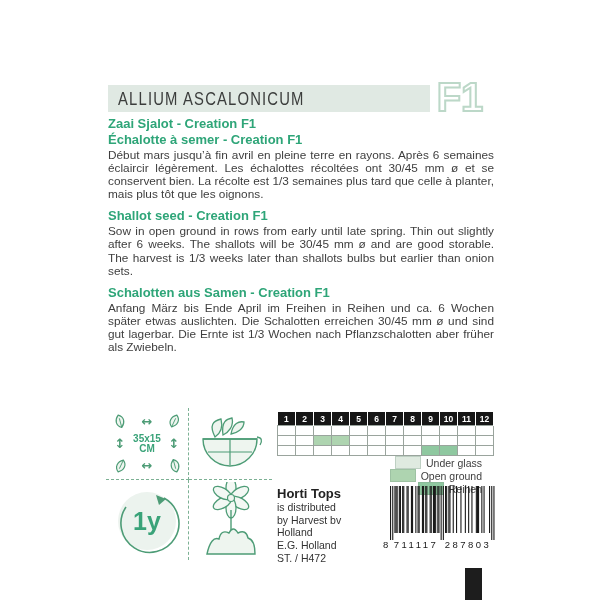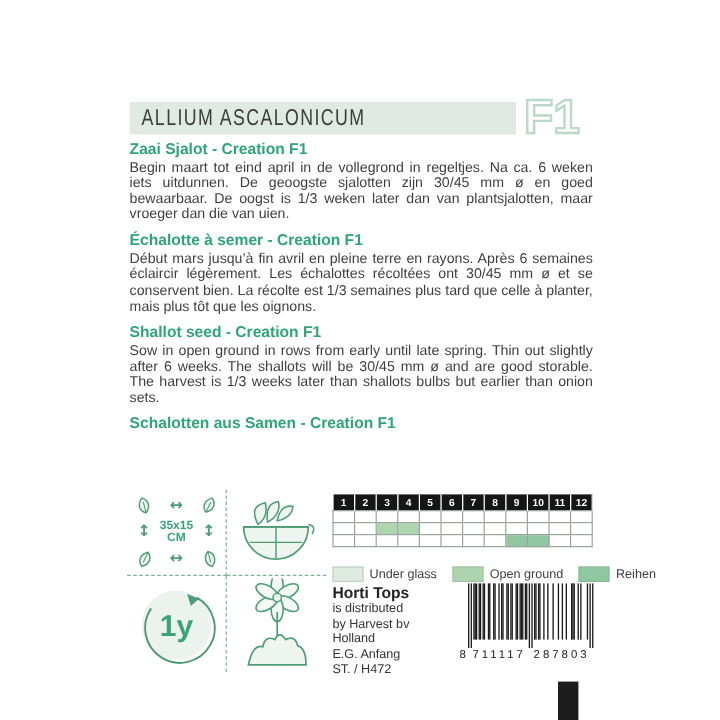--- a/index.html
+++ b/index.html
@@ -29,21 +29,21 @@
                 align-items:center;justify-items:center;}
   .arrow{color:#4d9c76;font-size:13px;font-weight:bold;line-height:1;font-family:"DejaVu Sans",sans-serif;}
   .spacing-label{text-align:center;color:#3aa379;font-weight:bold;font-size:10px;line-height:10px;}
 
   
   .calendar{position:absolute;left:277px;top:412px;border-collapse:collapse;}
   .calendar th{background:#161616;color:#fff;font-size:8.5px;font-weight:bold;
                width:17px;height:13px;padding:0;text-align:center;border-right:1px solid #fff;}
   .calendar td{width:17px;height:9px;padding:0;border:1px solid #9aa49d;background:#fff;}
 
-  .legend{position:absolute;left:277px;top:472px;width:218px;display:flex;align-items:flex-end;}
+  .legend{position:absolute;left:277px;top:456px;width:218px;display:flex;align-items:flex-end;flex-direction:column;}
   .legend-item{display:flex;align-items:center;margin-right:13px;}
   .legend-swatch{width:24px;height:11px;margin-right:5px;border:1px solid rgba(130,160,140,.35);}
   .legend-label{font-size:10.5px;color:#3e3e3e;white-space:nowrap;}
 
   
   .distributor{position:absolute;left:277px;top:488px;font-size:10.5px;line-height:12.8px;color:#333;}
   .distributor .dist-name{font-size:13px;font-weight:bold;color:#222;}
 
   .barcode{position:absolute;left:380px;top:486px;}
   .print-mark{position:absolute;left:465px;top:568px;width:17px;height:32px;background:#1d1d1d;}
@@ -58,32 +58,32 @@
   <div class="header-bar">
     <span class="header-title">ALLIUM ASCALONICUM</span>
   </div>
   <svg class="f1-badge" width="52" height="50" viewBox="0 0 52 50">
     <text x="26" y="39" text-anchor="middle" font-family="Liberation Sans, sans-serif" font-size="40" font-weight="bold" fill="#ffffff" stroke="#bcd8c8" stroke-width="2">F1</text>
   </svg>
 
   <div class="sections">
     <div class="section">
       <h3>Zaai Sjalot - Creation F1</h3>
-      <p>Begin maart tot eind april in de vollegrond in regeltjes. Na ca. 6 weken iets uitdunnen. De geoogste sjalotten zijn 30/45 mm ø en goed bewaarbaar. De oogst is 1/3 weken later dan van plantsjalotten, maar vroeger dan die van uien.</p>
     </div>
     <div class="section">
       <h3>Échalotte à semer - Creation F1</h3>
       <p>Début mars jusqu’à fin avril en pleine terre en rayons. Après 6 semaines éclaircir légèrement. Les échalottes récoltées ont 30/45 mm ø et se conservent bien. La récolte est 1/3 semaines plus tard que celle à planter, mais plus tôt que les oignons.</p>
     </div>
     <div class="section">
       <h3>Shallot seed - Creation F1</h3>
       <p>Sow in open ground in rows from early until late spring. Thin out slightly after 6 weeks. The shallots will be 30/45 mm ø and are good storable. The harvest is 1/3 weeks later than shallots bulbs but earlier than onion sets.</p>
     </div>
     <div class="section">
       <h3>Schalotten aus Samen - Creation F1</h3>
+      <p>Anfang März bis Ende April im Freihen in Reihen und ca. 6 Wochen später etwas auslichten. Die Schalotten erreichen 30/45 mm ø und sind gut lagerbar. Die Ernte ist 1/3 Wochen nach Pflanzschalotten aber früher als Zwiebeln.</p>
     </div>
   </div>
 
   <div class="icons-grid">
 
     <div class="icell c1">
       <div class="spacing-grid">
         <svg class="icon-svg" width="17" height="17" viewBox="0 0 20 20" style="transform:rotate(-20deg)">
           <path d="M10,2 C4,6 3,13 9,17 C15,13 16,6 10,2 Z" fill="#eef5ef" stroke="#4d9c76" stroke-width="1.4"></path>
           <line x1="9" y1="17" x2="10" y2="6" stroke="#4d9c76" stroke-width="1"></line>
@@ -226,21 +226,21 @@
         <span class="legend-swatch" style="background: rgb(143, 200, 160);"></span>
         <span class="legend-label">Reihen</span>
       </span>
     </div>
 
   <div class="distributor">
     <div class="dist-name">Horti Tops</div>
     <div>is distributed</div>
     <div>by Harvest bv</div>
     <div>Holland</div>
-    <div>E.G. Anfang</div>
+    <div>E.G. Holland</div>
     <div>ST. / H472</div>
   </div>
 
   <svg class="barcode" id="barcode-svg" width="116" height="64" viewBox="0 0 116 64">
     <g id="barcode-bars" fill="#1a1a1a">
         <rect x="10.00" y="0" width="1.10" height="54"></rect>
         <rect x="12.20" y="0" width="1.10" height="54"></rect>
         <rect x="14.40" y="0" width="1.10" height="47"></rect>
         <rect x="15.50" y="0" width="1.10" height="47"></rect>
         <rect x="16.60" y="0" width="1.10" height="47"></rect>

